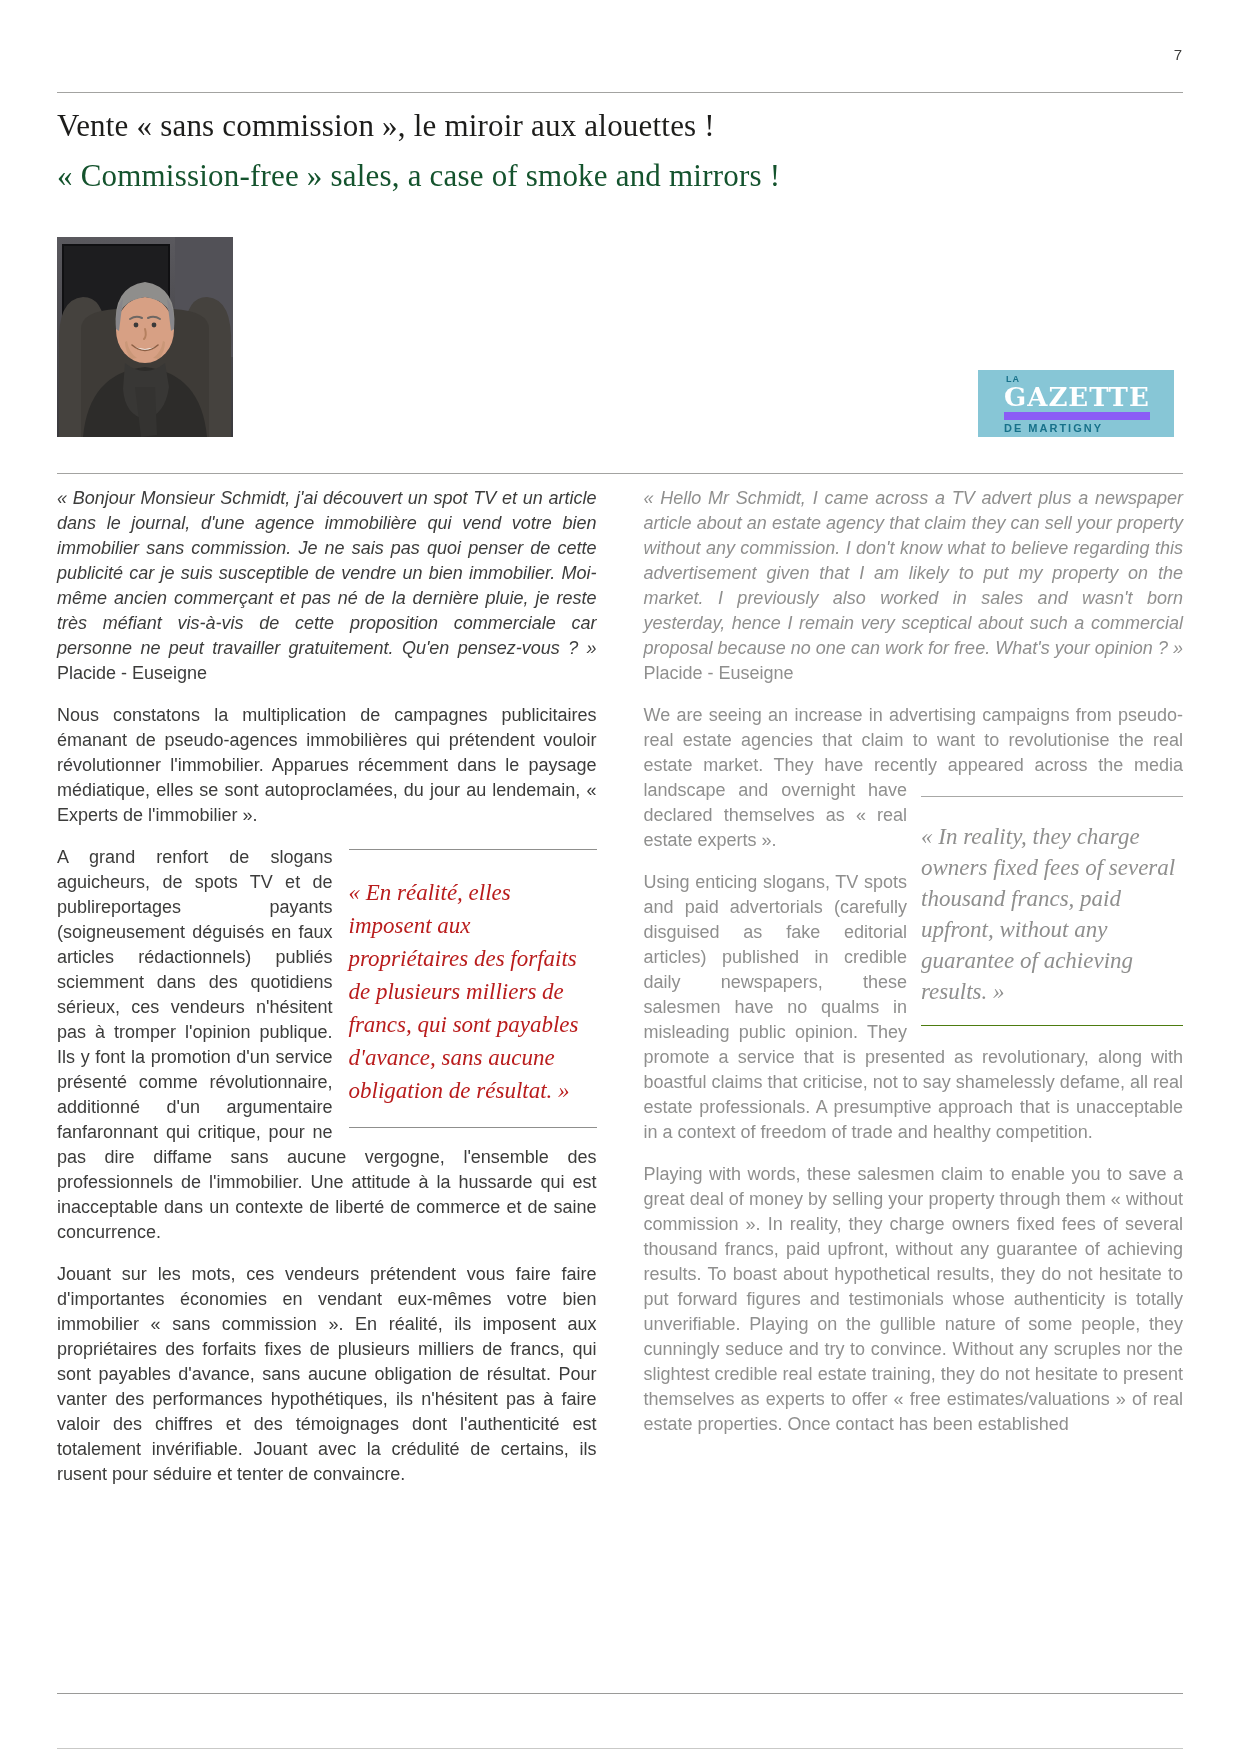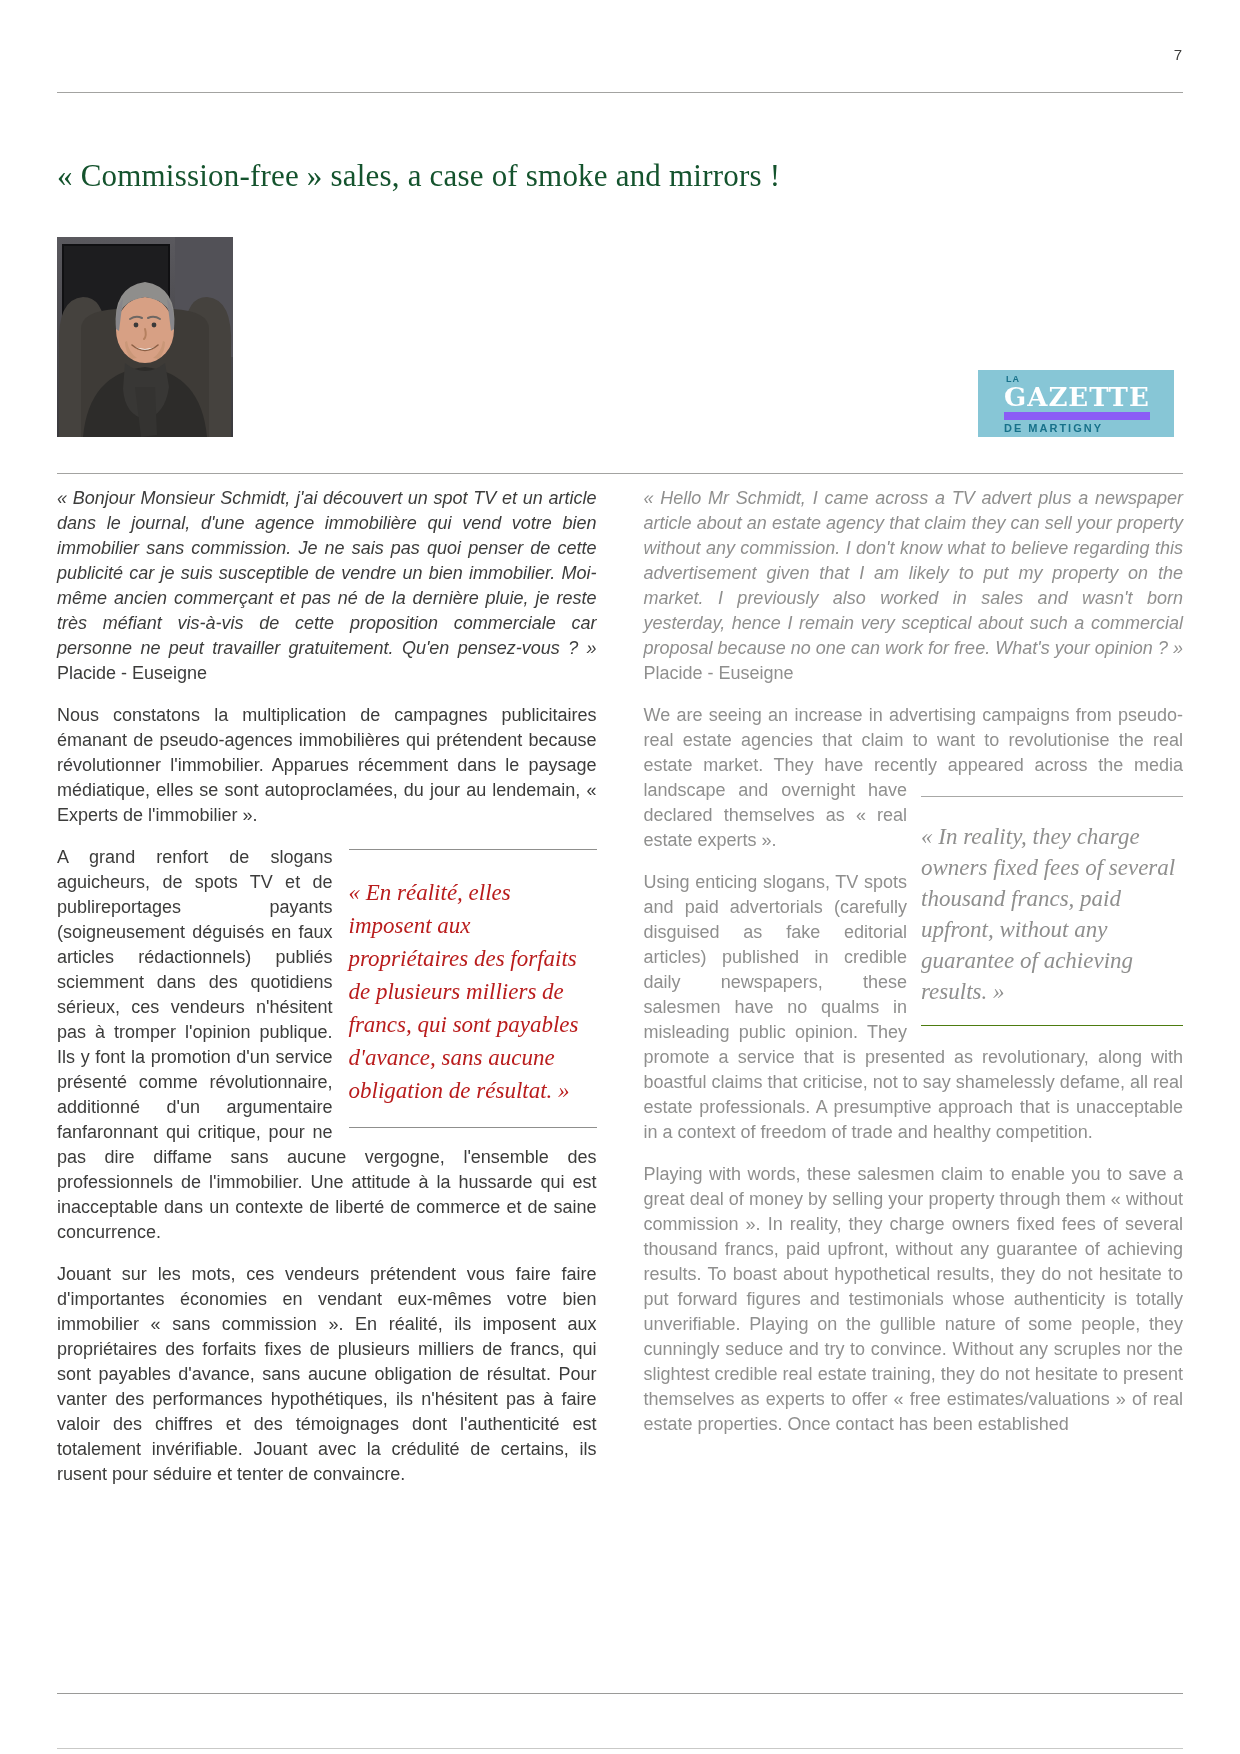--- a/index.html
+++ b/index.html
@@ -140,20 +140,21 @@
   }
 </style>
 </head>
 <body>
 
 <div class="page">
 
   <div class="page-number">7</div>
   <div class="rule rule-top"></div>
 
+  <h1 class="title-fr" style="margin:0;">Vente « sans commission », le miroir aux alouettes !</h1>
   <h2 class="title-en" style="margin:0;">« Commission-free » sales, a case of smoke and mirrors !</h2>
 
   <div class="author-photo">
     <svg width="176" height="200" viewBox="0 0 176 200" xmlns="http://www.w3.org/2000/svg">
       <defs>
         <linearGradient id="wallg" x1="0" y1="0" x2="0" y2="1">
           <stop offset="0" stop-color="#5a595e"></stop>
           <stop offset="1" stop-color="#3a393d"></stop>
         </linearGradient>
       </defs>
@@ -187,21 +188,21 @@
     <div class="gazette-name">GAZETTE</div>
     <div class="gazette-sub" style="color:#17718a;">DE MARTIGNY</div>
   </div>
 
   <div class="rule rule-header-bottom"></div>
 
   <div class="columns">
 
     <div class="col" lang="fr">
       <p class="para fr qpara"><span class="quoted">« Bonjour Monsieur Schmidt, j'ai découvert un spot TV et un article dans le journal, d'une agence immobilière qui vend votre bien immobilier sans commission. Je ne sais pas quoi penser de cette publicité car je suis susceptible de vendre un bien immobilier. Moi-même ancien commerçant et pas né de la dernière pluie, je reste très méfiant vis-à-vis de cette proposition commerciale car personne ne peut travailler gratuitement. Qu'en pensez-vous ? »</span><span class="author"> Placide - Euseigne</span></p>
-      <p class="para fr">Nous constatons la multiplication de campagnes publicitaires émanant de pseudo-agences immobilières qui prétendent because révolutionner l'immobilier. Apparues récemment dans le paysage médiatique, elles se sont autoproclamées, du jour au lendemain, « Experts de l'immobilier ».</p>
+      <p class="para fr">Nous constatons la multiplication de campagnes publicitaires émanant de pseudo-agences immobilières qui prétendent vouloir révolutionner l'immobilier. Apparues récemment dans le paysage médiatique, elles se sont autoproclamées, du jour au lendemain, « Experts de l'immobilier ».</p>
       <p class="para fr"><span class="pullquote pullquote-left">« En réalité, elles imposent aux propriétaires des forfaits de plusieurs milliers de francs, qui sont payables d'avance, sans aucune obligation de résultat. »</span><span>A grand renfort de slogans aguicheurs, de spots TV et de publireportages payants (soigneusement déguisés en faux articles rédactionnels) publiés sciemment dans des quotidiens sérieux, ces vendeurs n'hésitent pas à tromper l'opinion publique. Ils y font la promotion d'un service présenté comme révolutionnaire, additionné d'un argumentaire fanfaronnant qui critique, pour ne pas dire diffame sans aucune vergogne, l'ensemble des professionnels de l'immobilier. Une attitude à la hussarde qui est inacceptable dans un contexte de liberté de commerce et de saine concurrence.</span></p>
       <p class="para fr">Jouant sur les mots, ces vendeurs prétendent vous faire faire d'importantes économies en vendant eux-mêmes votre bien immobilier « sans commission ». En réalité, ils imposent aux propriétaires des forfaits fixes de plusieurs milliers de francs, qui sont payables d'avance, sans aucune obligation de résultat. Pour vanter des performances hypothétiques, ils n'hésitent pas à faire valoir des chiffres et des témoignages dont l'authenticité est totalement invérifiable. Jouant avec la crédulité de certains, ils rusent pour séduire et tenter de convaincre.</p>
     </div>
 
     <div class="col" lang="en">
       <p class="para en qpara"><span class="quoted">« Hello Mr Schmidt, I came across a TV advert plus a newspaper article about an estate agency that claim they can sell your property without any commission. I don't know what to believe regarding this advertisement given that I am likely to put my property on the market. I previously also worked in sales and wasn't born yesterday, hence I remain very sceptical about such a commercial proposal because no one can work for free. What's your opinion ? »</span><span class="author"> Placide - Euseigne</span></p>
       <p class="para en"><span>We are seeing an increase in advertising campaigns from pseudo-real estate agencies that claim to want to revolutionise the real estate market. They have recently appeared across the</span> <span class="pullquote pullquote-right">« In reality, they charge owners fixed fees of several thousand francs, paid upfront, without any guarantee of achieving results. »</span><span>media landscape and overnight have declared themselves as « real estate experts ».</span></p>
       <p class="para en">Using enticing slogans, TV spots and paid advertorials (carefully disguised as fake editorial articles) published in credible daily newspapers, these salesmen have no qualms in misleading public opinion. They promote a service that is presented as revolutionary, along with boastful claims that criticise, not to say shamelessly defame, all real estate professionals. A presumptive approach that is unacceptable in a context of freedom of trade and healthy competition.</p>
       <p class="para en">Playing with words, these salesmen claim to enable you to save a great deal of money by selling your property through them « without commission ». In reality, they charge owners fixed fees of several thousand francs, paid upfront, without any guarantee of achieving results. To boast about hypothetical results, they do not hesitate to put forward figures and testimonials whose authenticity is totally unverifiable. Playing on the gullible nature of some people, they cunningly seduce and try to convince. Without any scruples nor the slightest credible real estate training, they do not hesitate to present themselves as experts to offer « free estimates/valuations » of real estate properties. Once contact has been established</p>
     </div>

